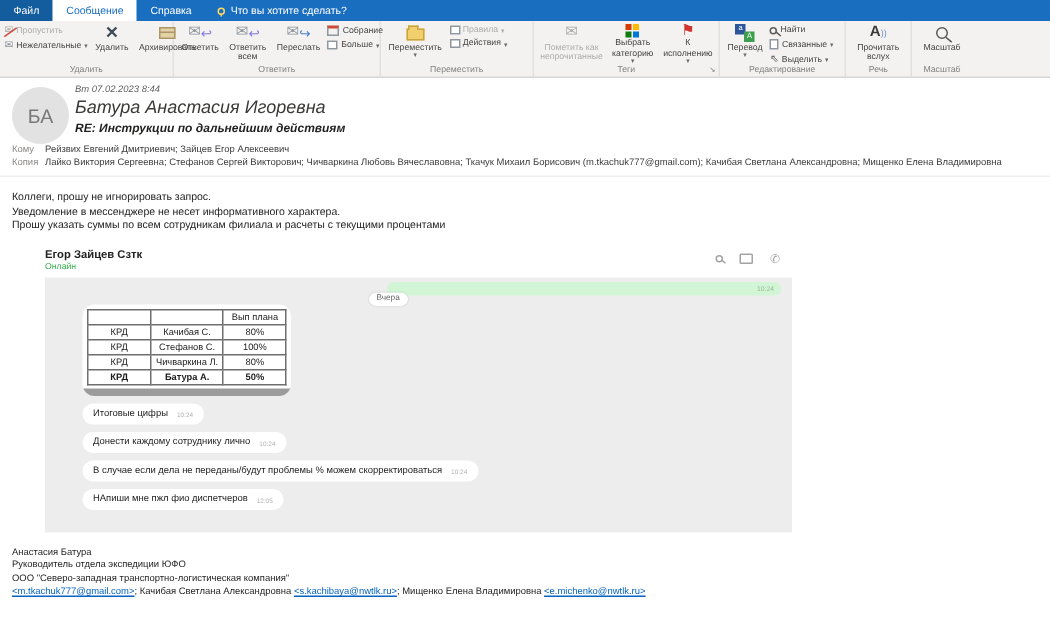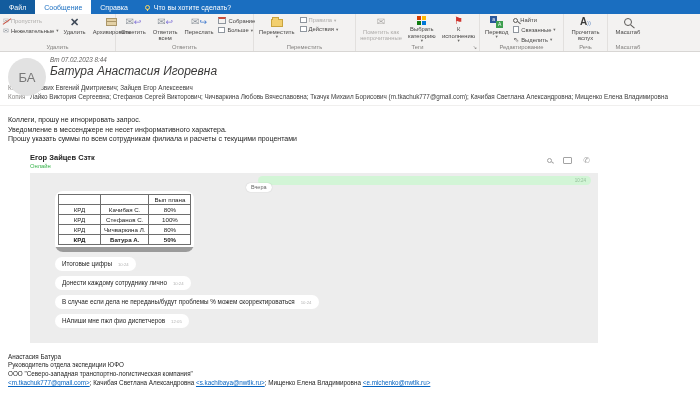--- a/index.html
+++ b/index.html
@@ -78,21 +78,21 @@
   .hdr-subject { font-size:8px; font-weight:bold; color:#201f1e; margin-top:3px; }
   .recips { margin-top:5px; font-size:6.3px; line-height:1.45; }
   .recip-row { display:flex; }
   .recip-lbl { width:22px; color:#8a8886; flex:none; }
   .recip-val { color:#3c3c3c; }
 
   
   .mail-body { padding:9px 8px 0; font-size:7px; color:#242424; line-height:1.35; }
 
   
-  .chat { margin:8px 0 0 30px; width:568px; }
+  .chat { margin:8px 0 0 30px; width:498px; }
   .chat-top { position:relative; padding:1px 0 4px; }
   .chat-name { font-size:7.5px; font-weight:bold; color:#222; }
   .chat-status { font-size:5.8px; color:#36b24a; margin-top:1px; }
   .chat-top-icons { position:absolute; right:8px; top:5px; display:flex; gap:11px; align-items:center; color:#a3a3a3; }
   .c-mag { width:5px; height:5px; border:1.2px solid #a3a3a3; border-radius:50%; position:relative; }
   .c-mag::after { content:""; position:absolute; right:-3px; bottom:-1.5px; width:3px; height:1.2px;
                   background:#a3a3a3; transform:rotate(40deg); }
   .c-folder { width:9px; height:7px; border:1.2px solid #a3a3a3; border-radius:1px; }
   .c-phone { font-size:8px; line-height:1; color:#a3a3a3; }
 
@@ -313,20 +313,21 @@
     <div class="rgroup-label">Масштаб</div>
   </div>
 
 </div>
 
 <div class="msg-header">
   <div class="avatar">БА</div>
   <div class="hdr-main">
     <div class="hdr-date">Вт 07.02.2023 8:44</div>
     <div class="hdr-sender">Батура Анастасия Игоревна</div>
+    <div class="hdr-subject">RE: Инструкции по дальнейшим действиям</div>
   </div>
   <div class="recips">
     <div class="recip-row">
       <span class="recip-lbl">Кому</span>
       <span class="recip-val">Рейзвих Евгений Дмитриевич; Зайцев Егор Алексеевич</span>
     </div>
     <div class="recip-row">
       <span class="recip-lbl">Копия</span>
       <span class="recip-val">Лайко Виктория Сергеевна; Стефанов Сергей Викторович; Чичваркина Любовь Вячеславовна; Ткачук Михаил Борисович (m.tkachuk777@gmail.com); Качибая Светлана Александровна; Мищенко Елена Владимировна</span>
     </div>

